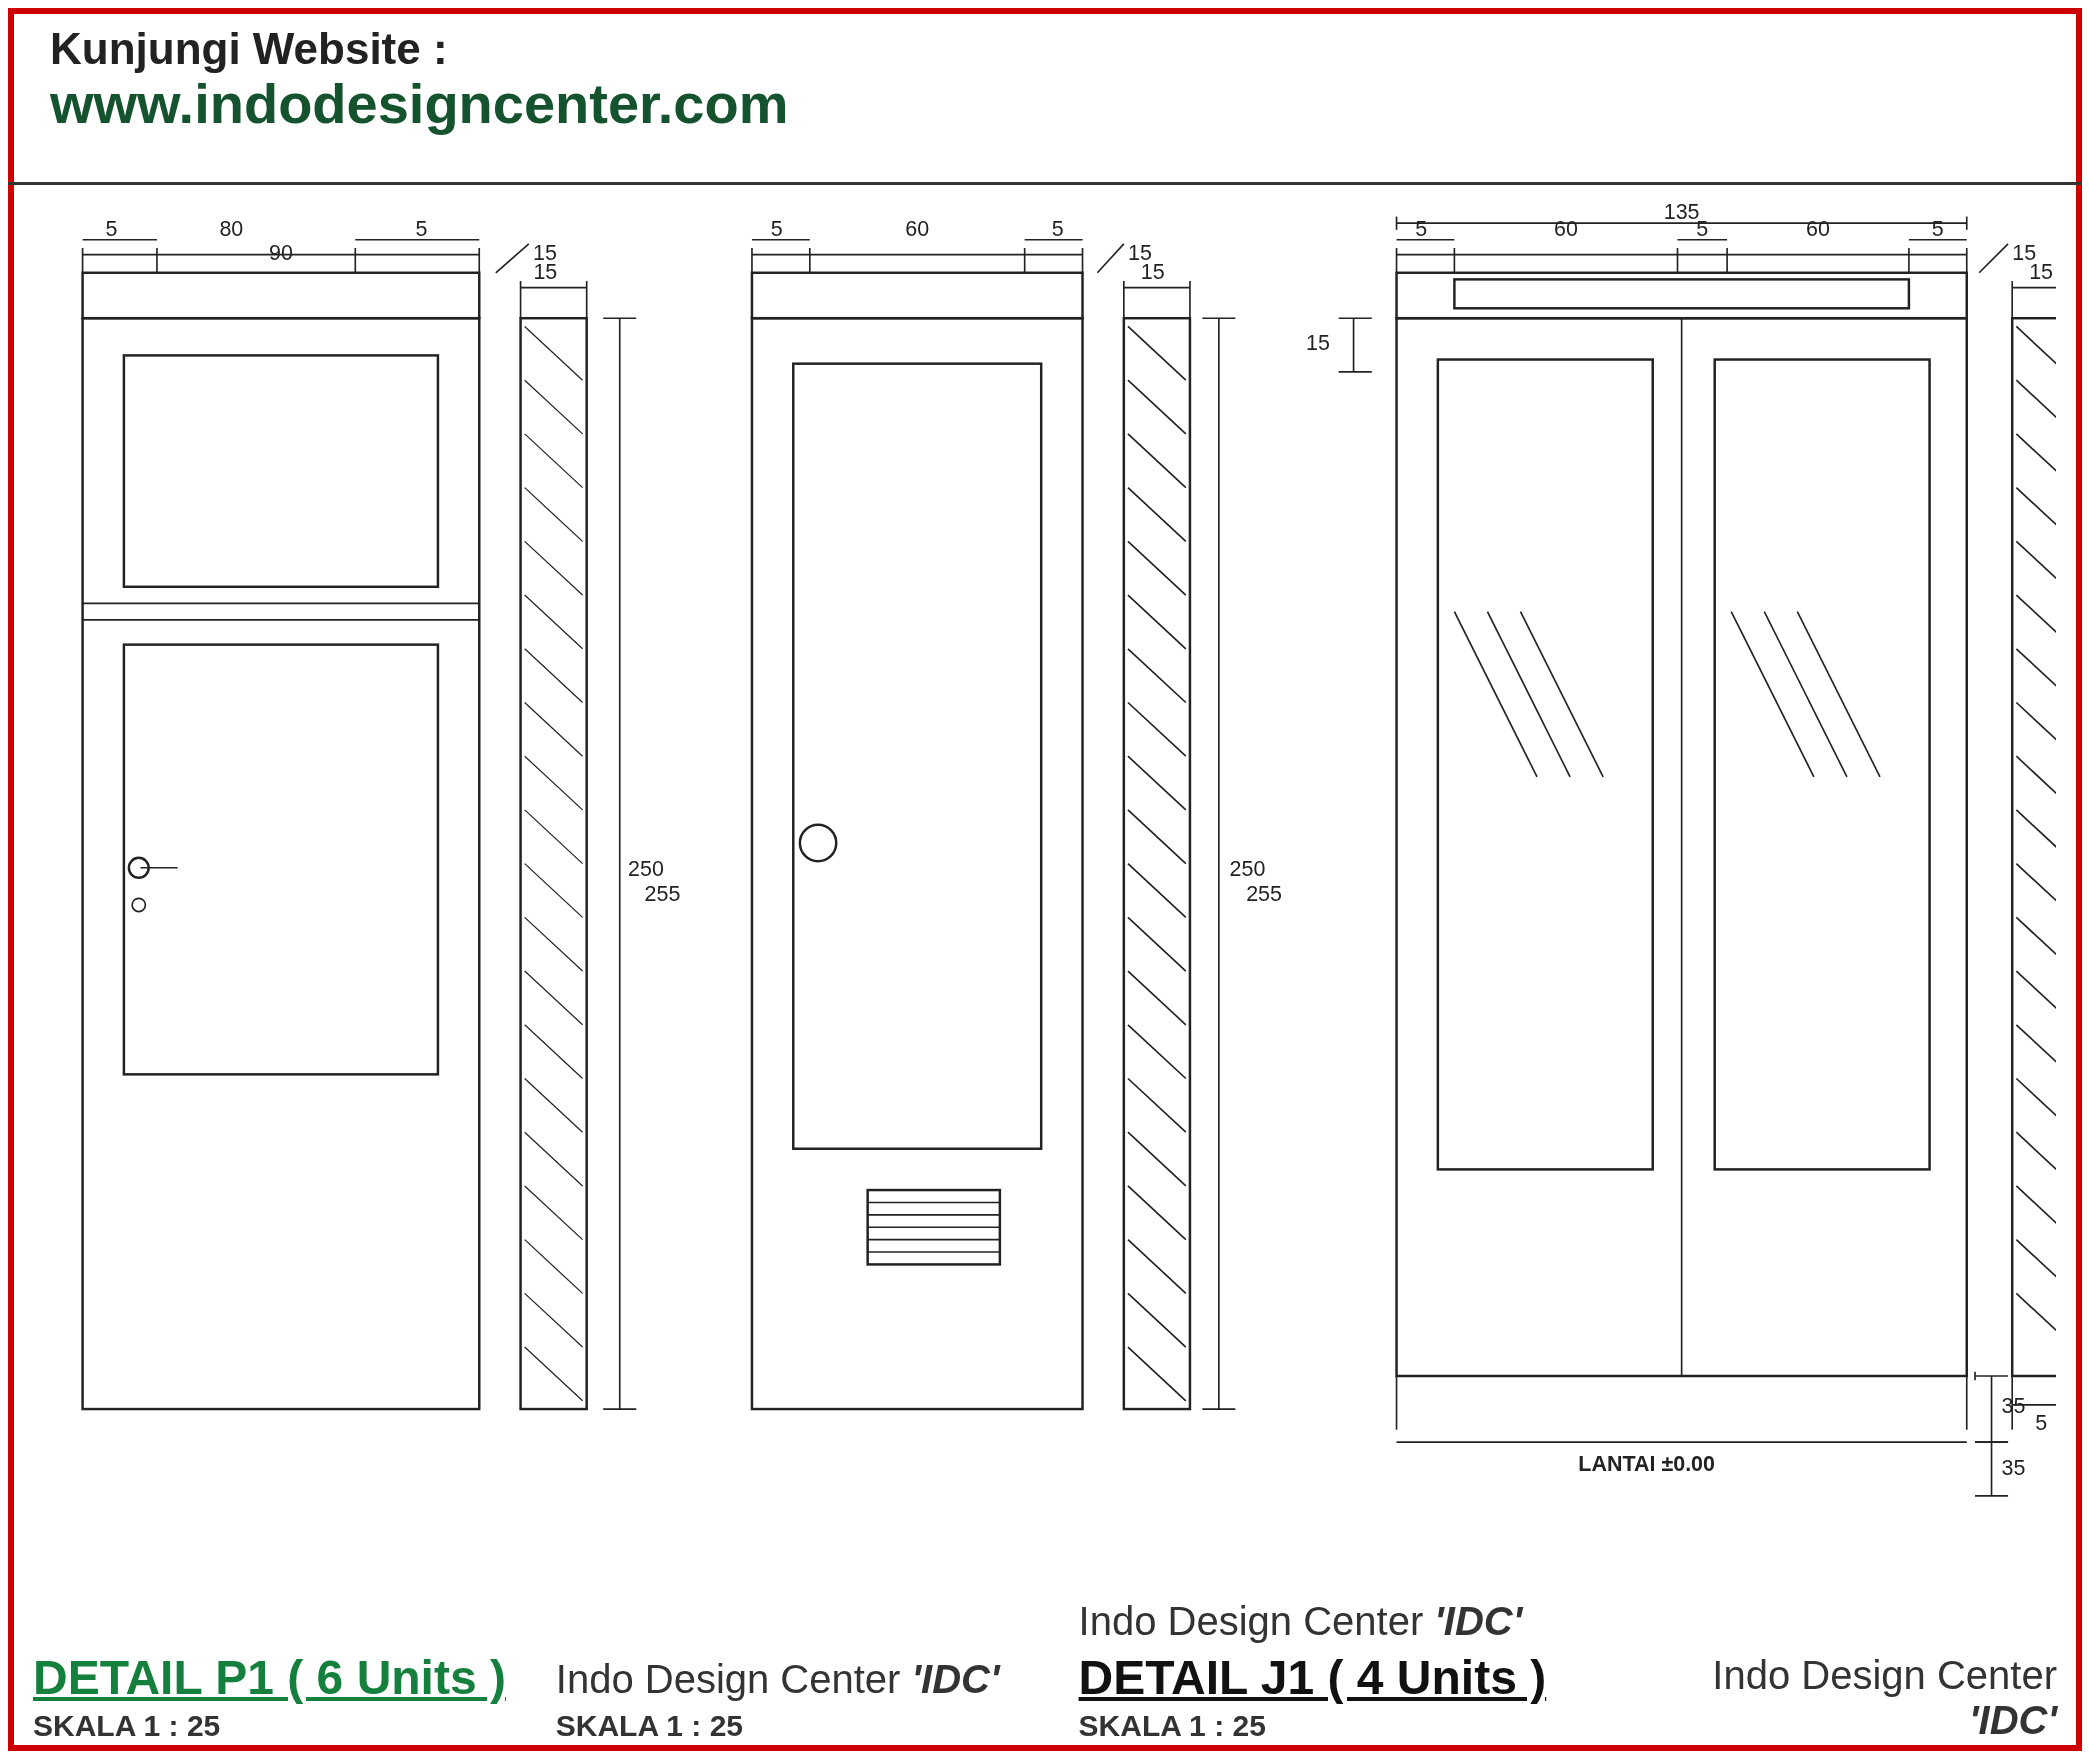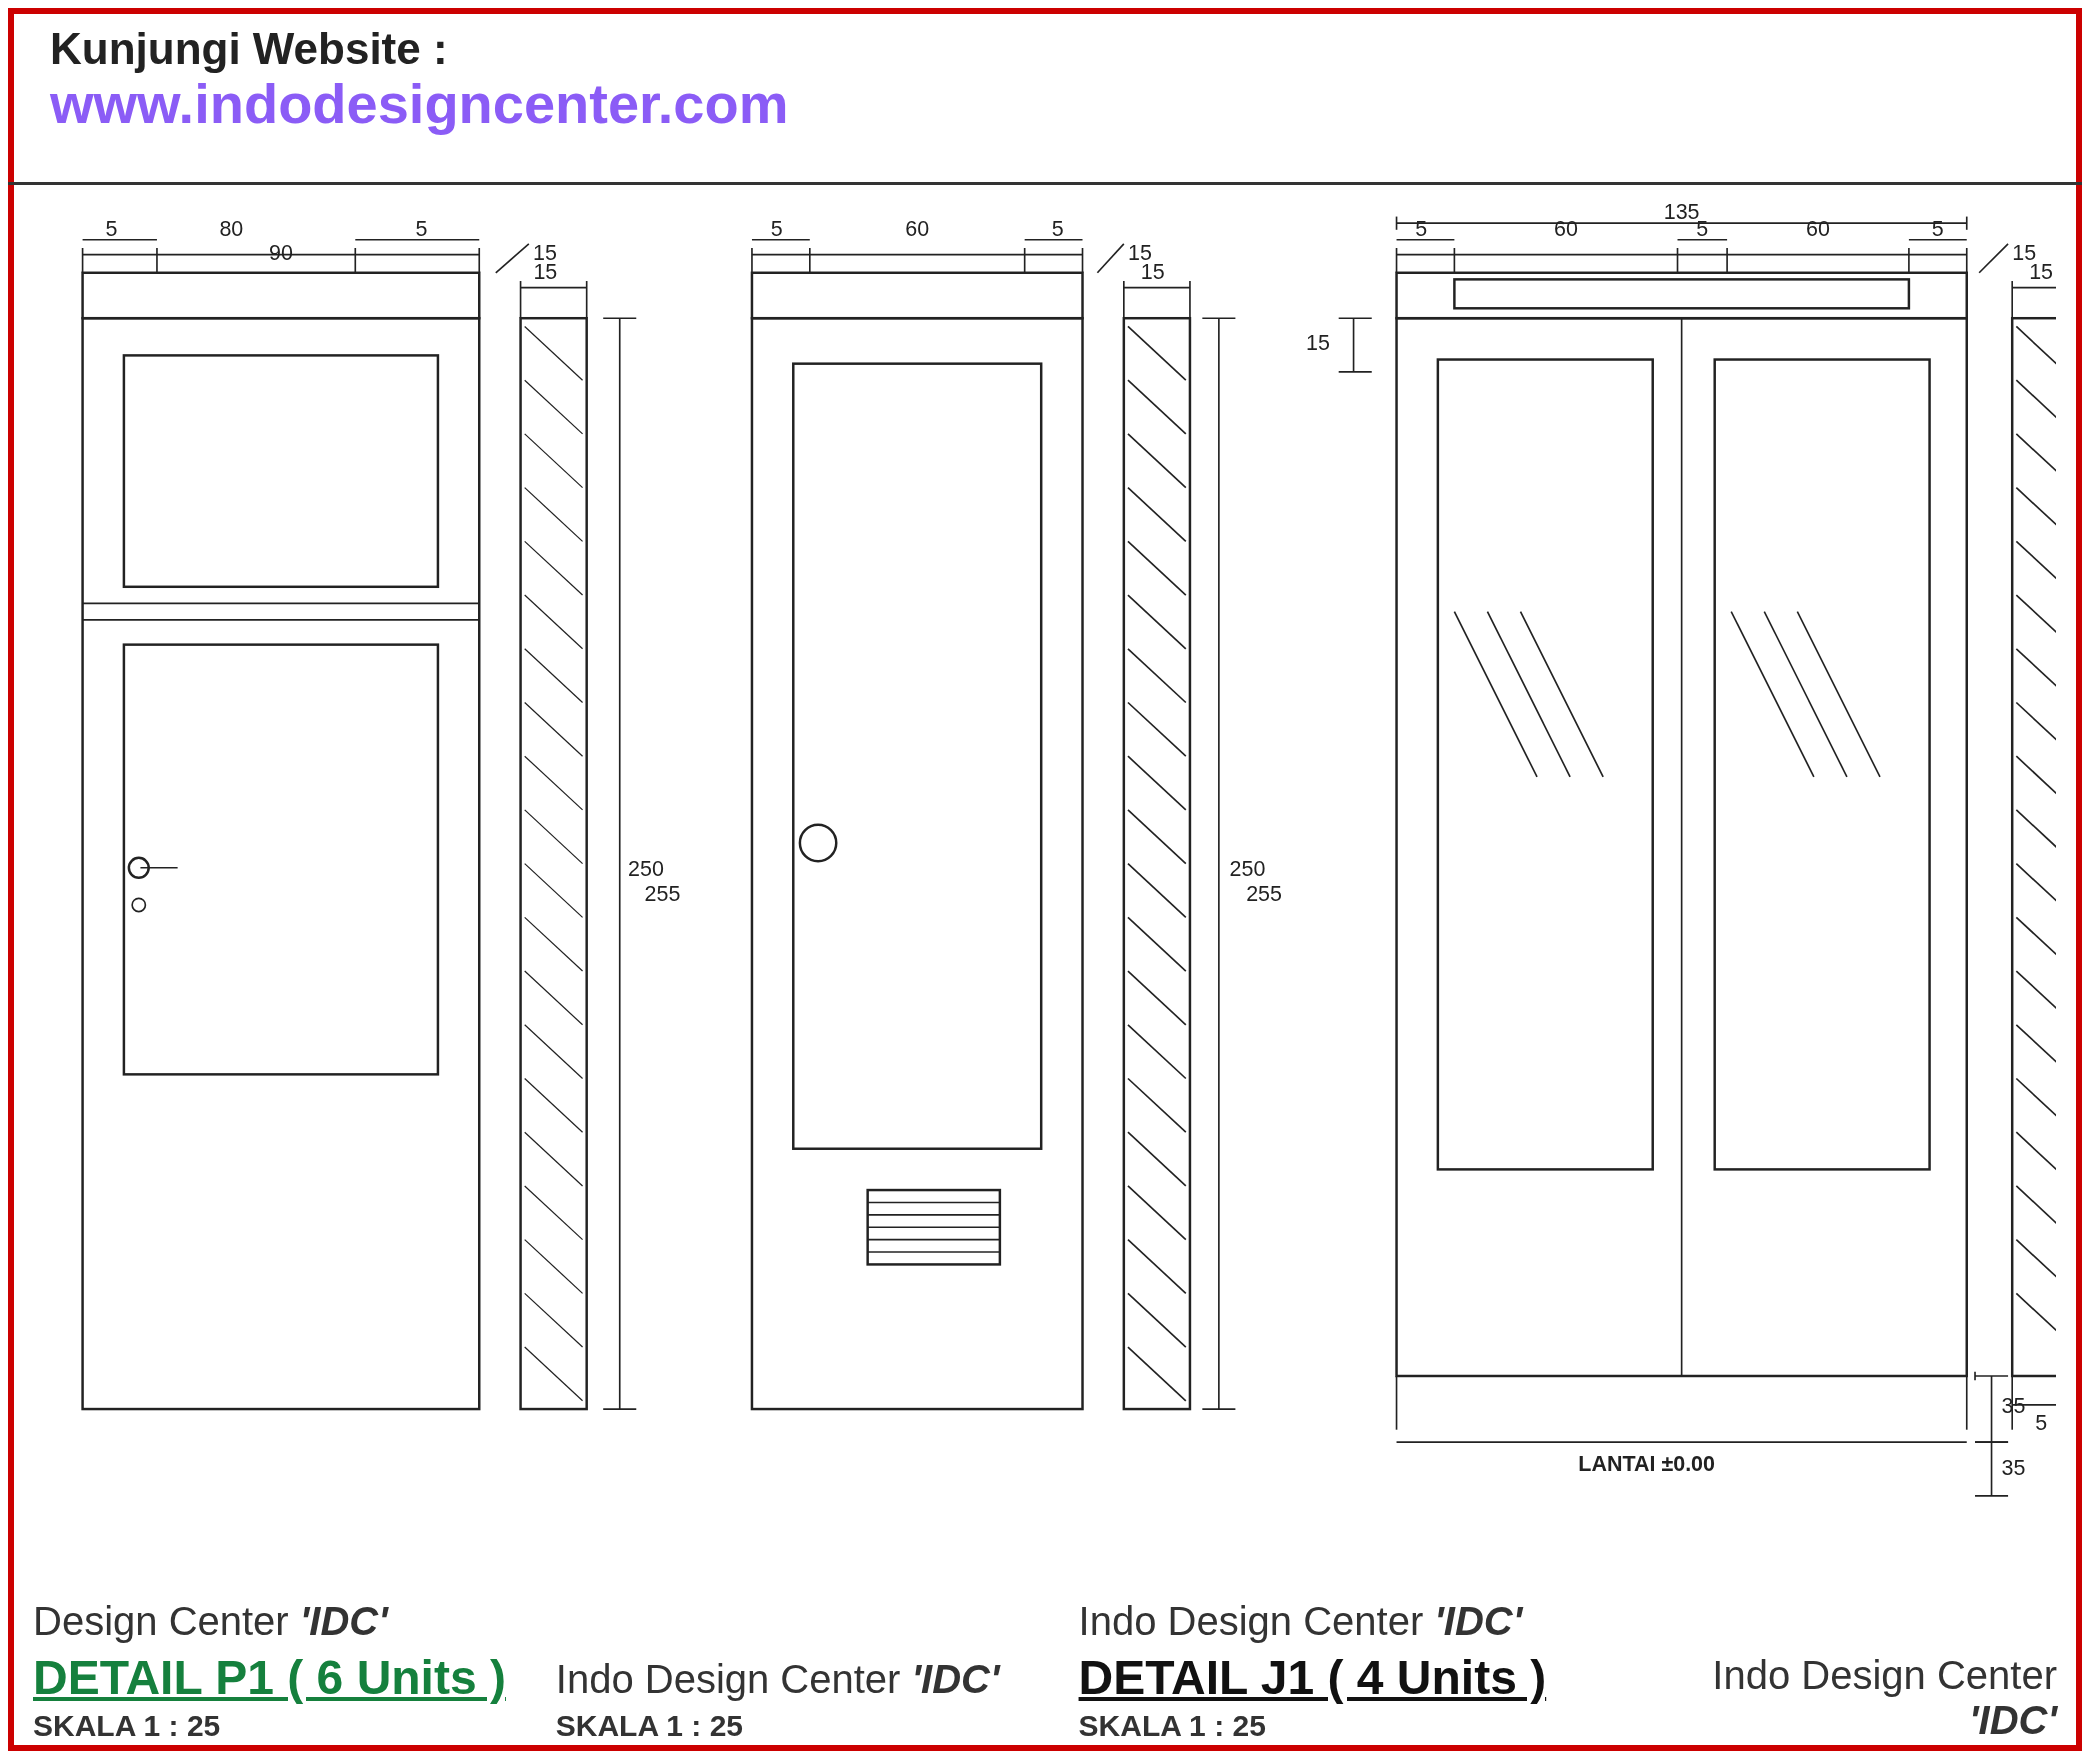--- a/index.html
+++ b/index.html
@@ -33,21 +33,21 @@
     .header-title {
       font-size: 44px;
       font-weight: 900;
       color: #222;
       line-height: 1.1;
     }
 
     .header-url {
       font-size: 56px;
       font-weight: 700;
-      color: #8b5cf6;
+      color: #14532d;
       line-height: 1.1;
     }
 
     
     .header-divider {
       position: absolute;
       top: 182px;
       left: 8.3px;
       right: 8.3px;
       height: 2.5px;
@@ -310,23 +310,20 @@
   <line x1="1620" y1="210" x2="1580" y2="210" stroke="#222" stroke-width="1.5"></line>
   <line x1="1598" y1="145" x2="1598" y2="210" stroke="#222" stroke-width="1.5"></line>
   <text x="1555" y="183" font-size="28" text-anchor="middle">15</text>
 
   <line x1="2350" y1="1420" x2="2350" y2="1430" stroke="#222" stroke-width="1.5"></line>
 </svg>
 
 <div style="position:absolute; bottom:16.5px; left:33px; right:33px; display:flex; align-items:flex-end; justify-content:space-between; height:182px;">
 
   <div style="flex:1; padding-right:16.5px;">
-    <div style="font-size:40px; font-weight:400; color:#333; margin-bottom:6.6px;">
-      Design Center <strong style="font-weight:900; font-style:italic;">'IDC'</strong>
-    </div>
     <div style="font-size:48px; font-weight:900; color:#15803d; text-decoration:underline;">DETAIL P1 ( 6 Units )</div>
     <div style="font-size:30px; font-weight:700; color:#333; margin-top:3.3px;">SKALA 1 : 25</div>
   </div>
 
   <div style="flex:1; padding-right:16.5px;">
     <div style="font-size:40px; font-weight:400; color:#333; margin-bottom:6.6px;">
       Indo Design Center <strong style="font-weight:900; font-style:italic;">'IDC'</strong>
     </div>
     <div style="font-size:30px; font-weight:700; color:#333; margin-top:3.3px;">SKALA 1 : 25</div>
   </div>

